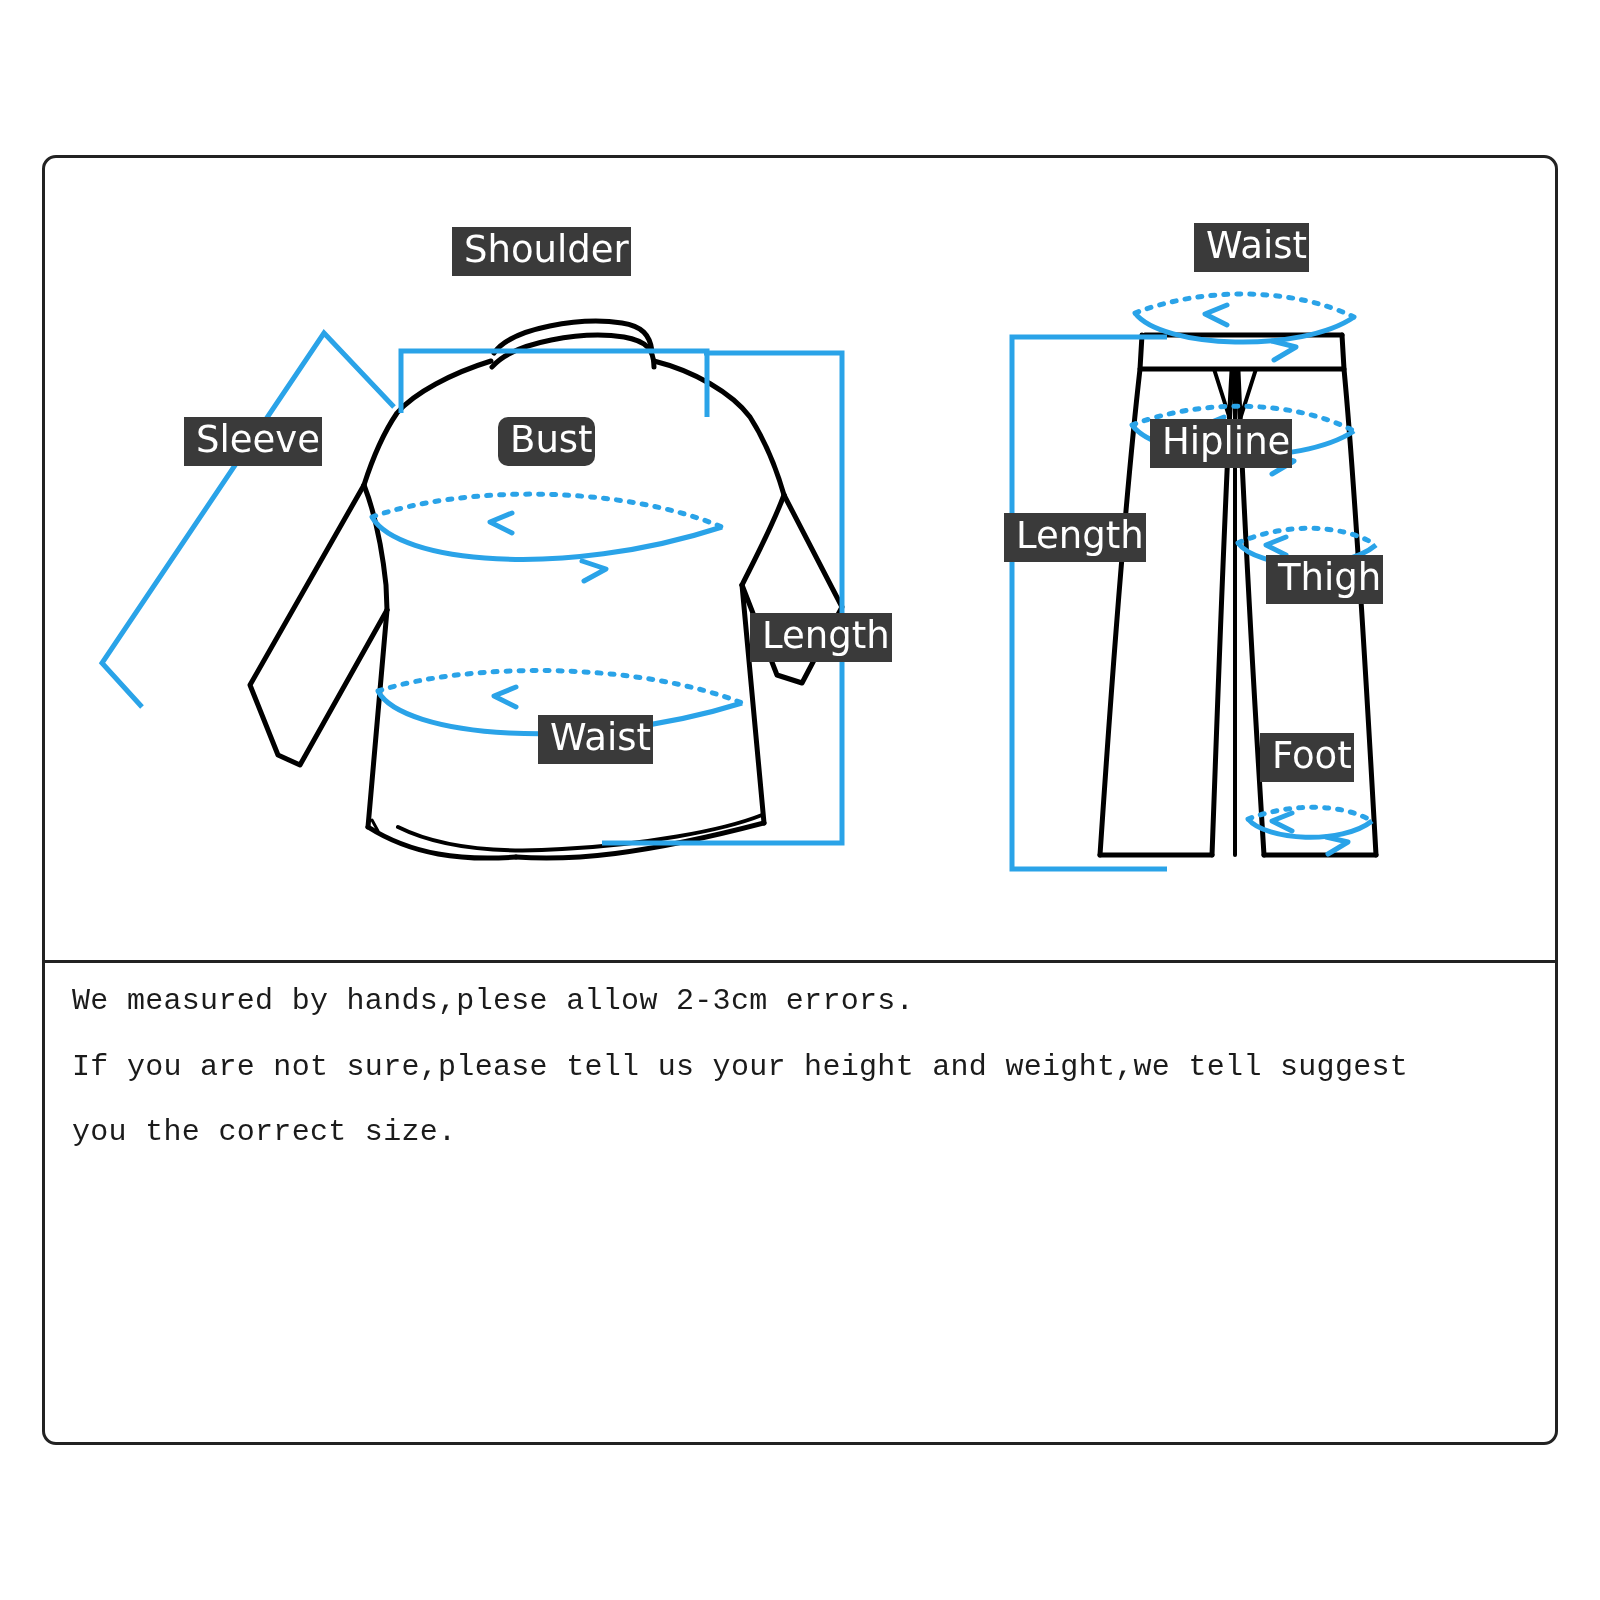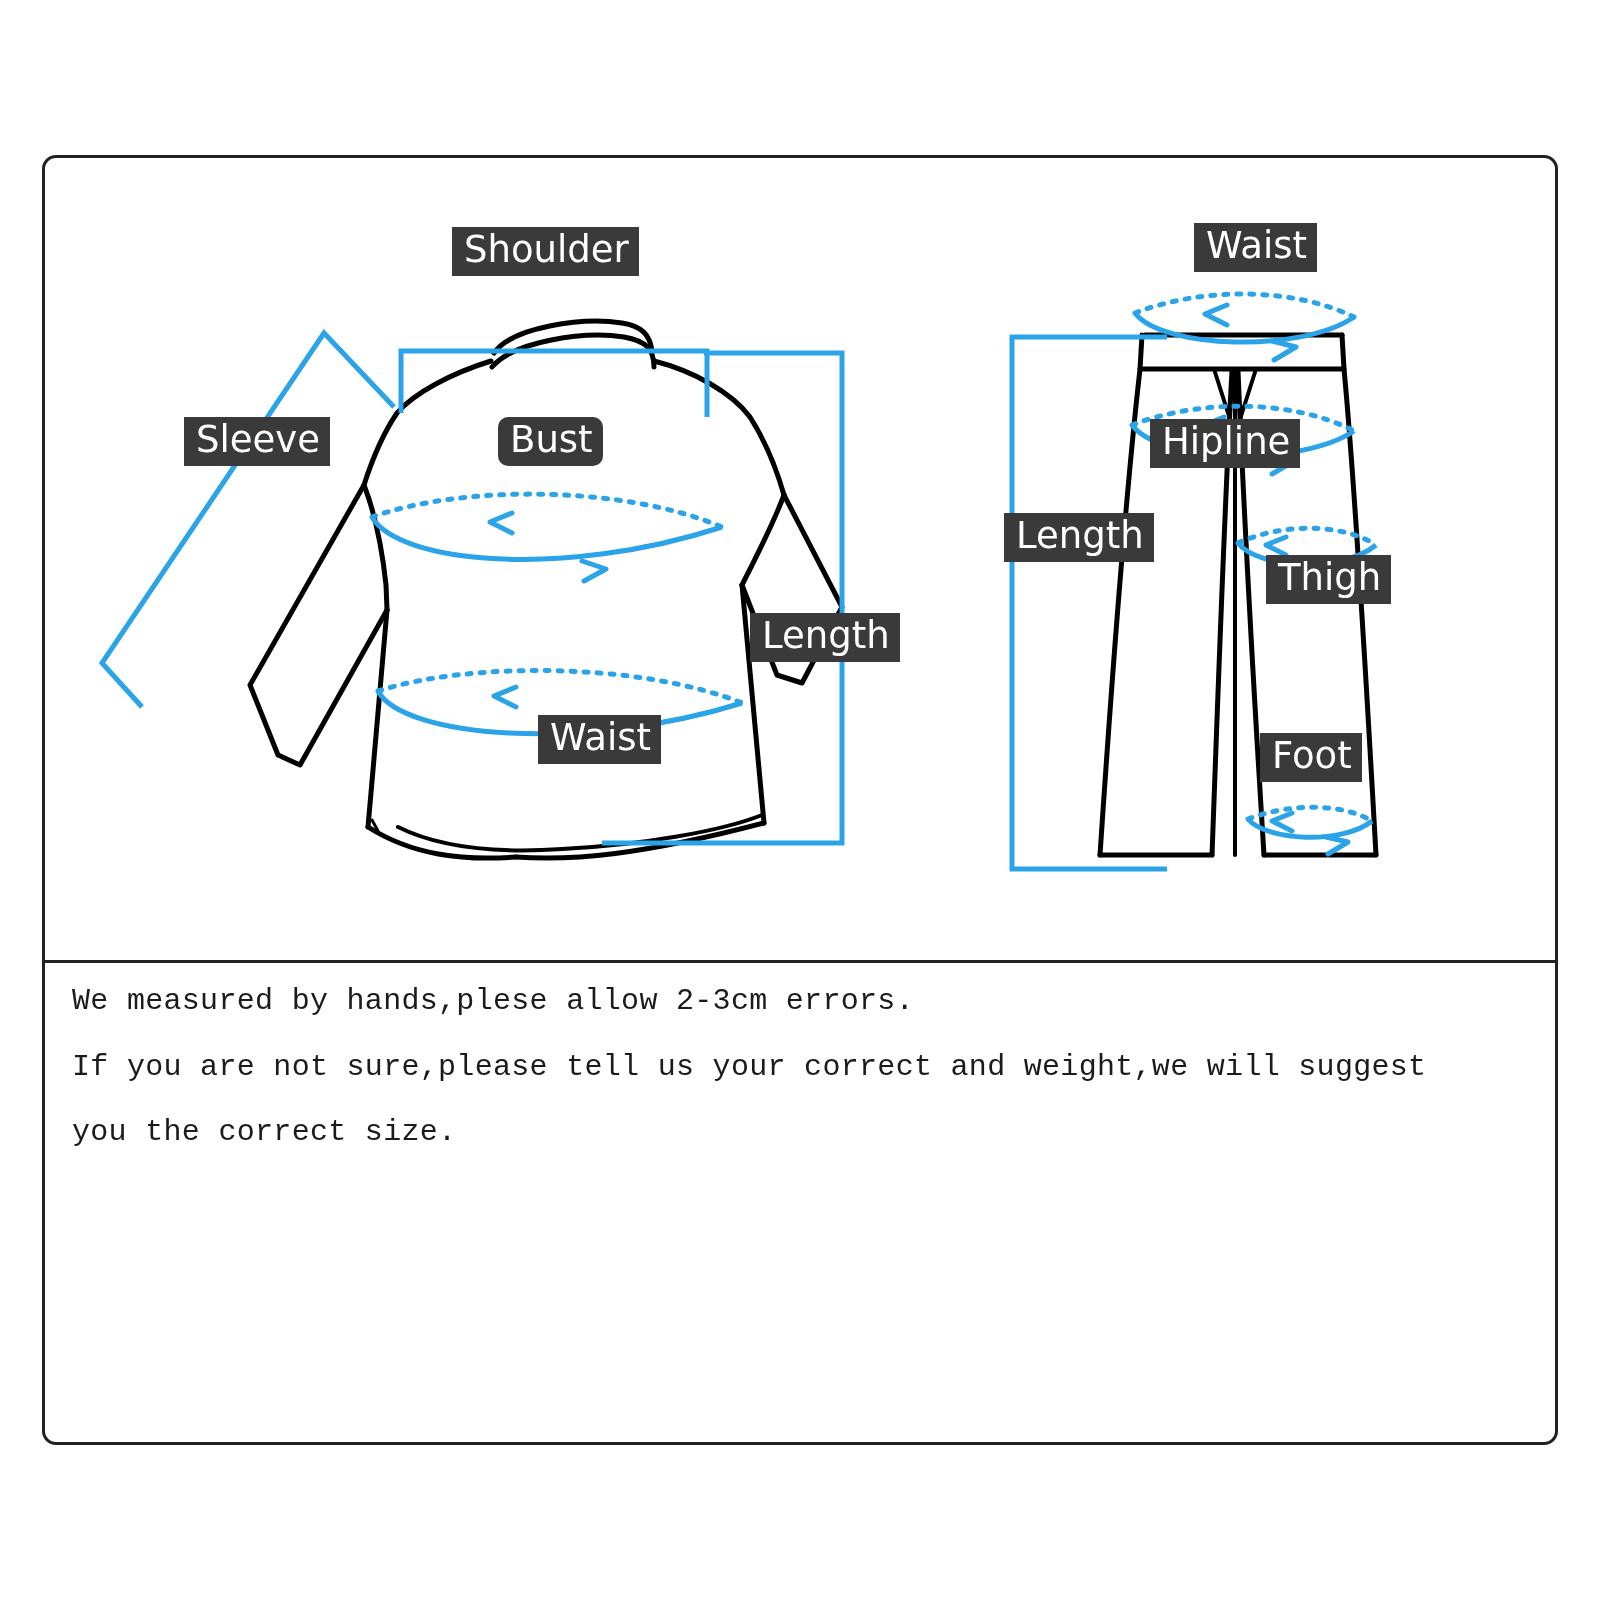--- a/index.html
+++ b/index.html
@@ -66,21 +66,21 @@
     font-weight: 400;
   }
 
   
   .label-chip {
     position: absolute;
     background: #3a3a3a;
     color: #ffffff;
     font-size: 37px;
     font-family: "DejaVu Sans", sans-serif;
-    padding: 4px 10px 8px 12px;
+    padding: 4px 2px 8px 12px;
     line-height: 1.0;
     white-space: nowrap;
     box-sizing: border-box;
   }
 
   svg { display: block; }
 </style>
 </head>
 <body>
 
@@ -200,15 +200,15 @@
 
   <div class="label-chip" style="left:1152px; top:68px;">Waist</div>
   <div class="label-chip" style="left:1108px; top:264px;">Hipline</div>
   <div class="label-chip" style="left:962px; top:358px;">Length</div>
   <div class="label-chip" style="left:1212px; top:400px;margin-left:12px;">Thigh</div>
   <div class="label-chip" style="left:1218px; top:578px;">Foot</div>
 </div>
 
 <div class="notes">
   <div class="note-line">We measured by hands,plese allow 2-3cm errors.</div>
-  <div class="note-line">If you are not sure,please tell us your correct and weight,we will suggest</div>
+  <div class="note-line">If you are not sure,please tell us your height and weight,we tell suggest</div>
   <div class="note-line">you the correct size.</div>
 </div>
 
 </body></html>

